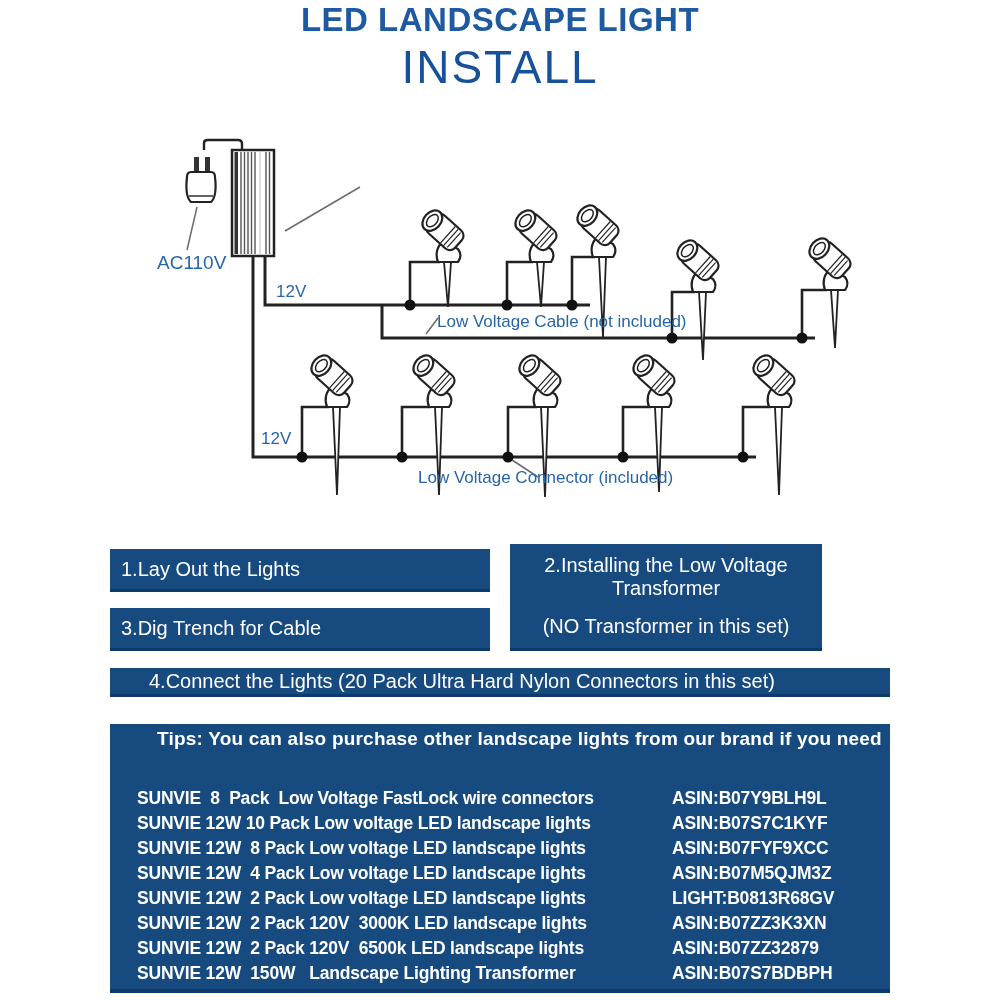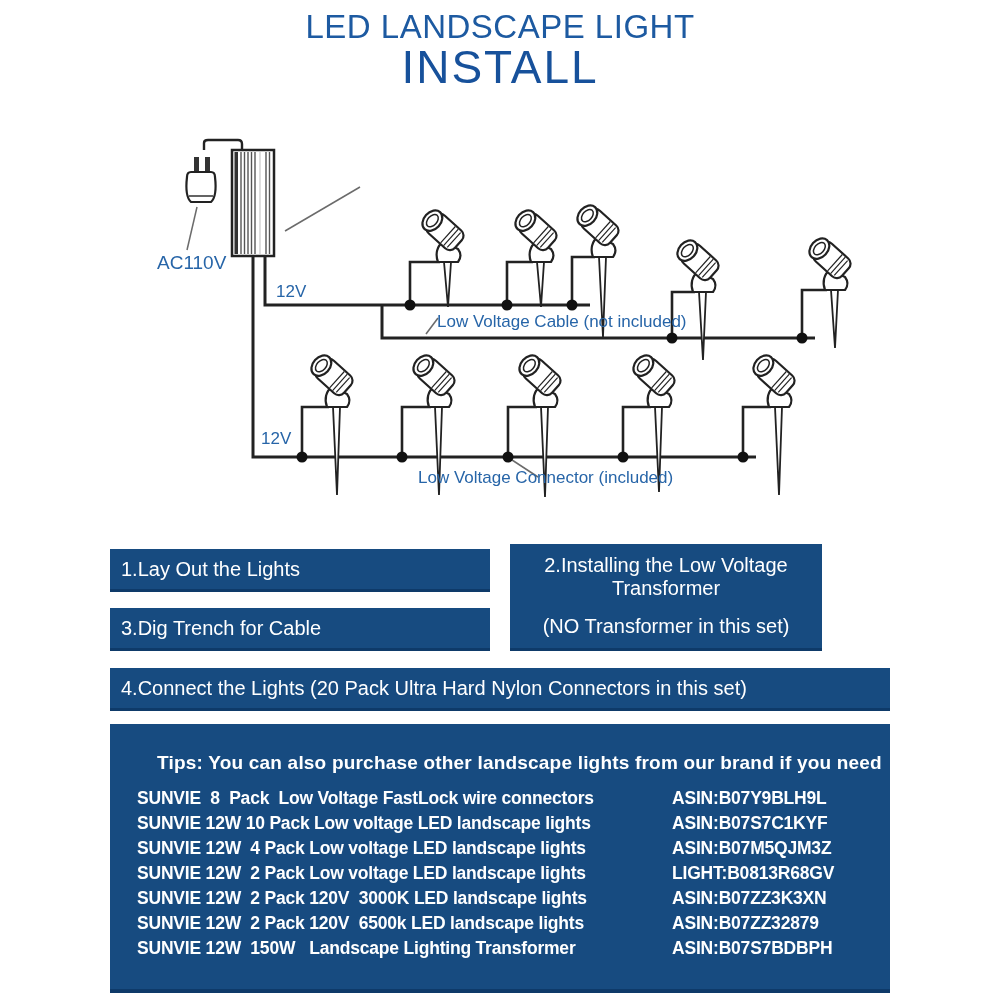--- a/index.html
+++ b/index.html
@@ -2,22 +2,22 @@
 <html><head>
 <meta charset="utf-8">
 <style>
   html,body{margin:0;padding:0;background:#fff;}
   .canvas{
     position:relative;width:1000px;height:1000px;background:#ffffff;
     font-family:"Liberation Sans", sans-serif;overflow:hidden;
     outline:1px solid #e0e0e0;
   }
   
-  .title1{position:absolute;top:8px;left:0;width:100%;text-align:center;
-    font-size:33px;font-weight:400;color:#1d5aa1;letter-spacing:.5px;}
+  .title1{position:absolute;top:1px;left:0;width:100%;text-align:center;
+    font-size:33px;font-weight:700;color:#1d5aa1;letter-spacing:.5px;}
   .title2{position:absolute;top:40px;left:0;width:100%;text-align:center;
     font-size:46px;font-weight:400;color:#17519b;letter-spacing:2px;}
   
   .diagram-svg{position:absolute;left:0;top:0;width:1000px;height:530px;}
   .dlabel{position:absolute;color:#2765a8;font-size:17px;white-space:nowrap;}
   .lbl-transformer{left:364px;top:166px;}
   .lbl-ac{left:157px;top:252px;font-size:19px;}
   .lbl-12v-top{left:276px;top:282px;}
   .lbl-cable{left:437px;top:312px;}
   .lbl-12v-bottom{left:261px;top:429px;}
@@ -25,25 +25,25 @@
   
   .step-box{position:absolute;background:#174b80;color:#ffffff;
     border-bottom:3px solid #0e3a69;box-sizing:border-box;
     display:flex;align-items:center;font-size:20px;}
   .step-box .pad{padding-left:11px;}
   .box1{left:110px;top:549px;width:380px;height:43px;text-align:right;}
   .box2{left:510px;top:544px;width:312px;height:107px;
     flex-direction:column;justify-content:center;text-align:center;}
   .box2 .l1{margin-bottom:15px;}
   .box3{left:110px;top:608px;width:380px;height:43px;}
-  .box4{left:110px;top:668px;width:780px;height:43px;}
+  .box4{left:110px;top:668px;width:780px;height:29px;padding-left:28px;}
   
   .tips{position:absolute;left:110px;top:724px;width:780px;height:269px;
     background:#174b80;color:#fff;border-bottom:4px solid #0e3a69;box-sizing:border-box;}
-  .tips-title{margin-top:28px;text-align:center;font-size:19px;font-weight:700;letter-spacing:.2px;padding-left:39px;}
+  .tips-title{margin-top:4px;text-align:center;font-size:19px;font-weight:700;letter-spacing:.2px;padding-left:39px;}
   .rows{position:absolute;left:0;top:62px;width:100%;}
   .row{position:relative;height:25px;line-height:25px;font-size:17.5px;font-weight:700;letter-spacing:-.2px;}
   .row .p{position:absolute;left:27px;white-space:pre;}
   .row .a{position:absolute;left:562px;white-space:pre;}
 </style>
 </head>
 <body>
 
 <div class="canvas">
 
@@ -179,20 +179,24 @@
     <div class="rows">
       <div class="row">
         <span class="p">SUNVIE  8  Pack  Low Voltage FastLock wire connectors</span>
         <span class="a">ASIN:B07Y9BLH9L</span>
       </div>
       <div class="row">
         <span class="p">SUNVIE 12W 10 Pack Low voltage LED landscape lights</span>
         <span class="a">ASIN:B07S7C1KYF</span>
       </div>
       <div class="row">
+        <span class="p">SUNVIE 12W  8 Pack Low voltage LED landscape lights</span>
+        <span class="a">ASIN:B07FYF9XCC</span>
+      </div>
+      <div class="row">
         <span class="p">SUNVIE 12W  4 Pack Low voltage LED landscape lights</span>
         <span class="a">ASIN:B07M5QJM3Z</span>
       </div>
       <div class="row">
         <span class="p">SUNVIE 12W  2 Pack Low voltage LED landscape lights</span>
         <span class="a">LIGHT:B0813R68GV</span>
       </div>
       <div class="row">
         <span class="p">SUNVIE 12W  2 Pack 120V  3000K LED landscape lights</span>
         <span class="a">ASIN:B07ZZ3K3XN</span>

